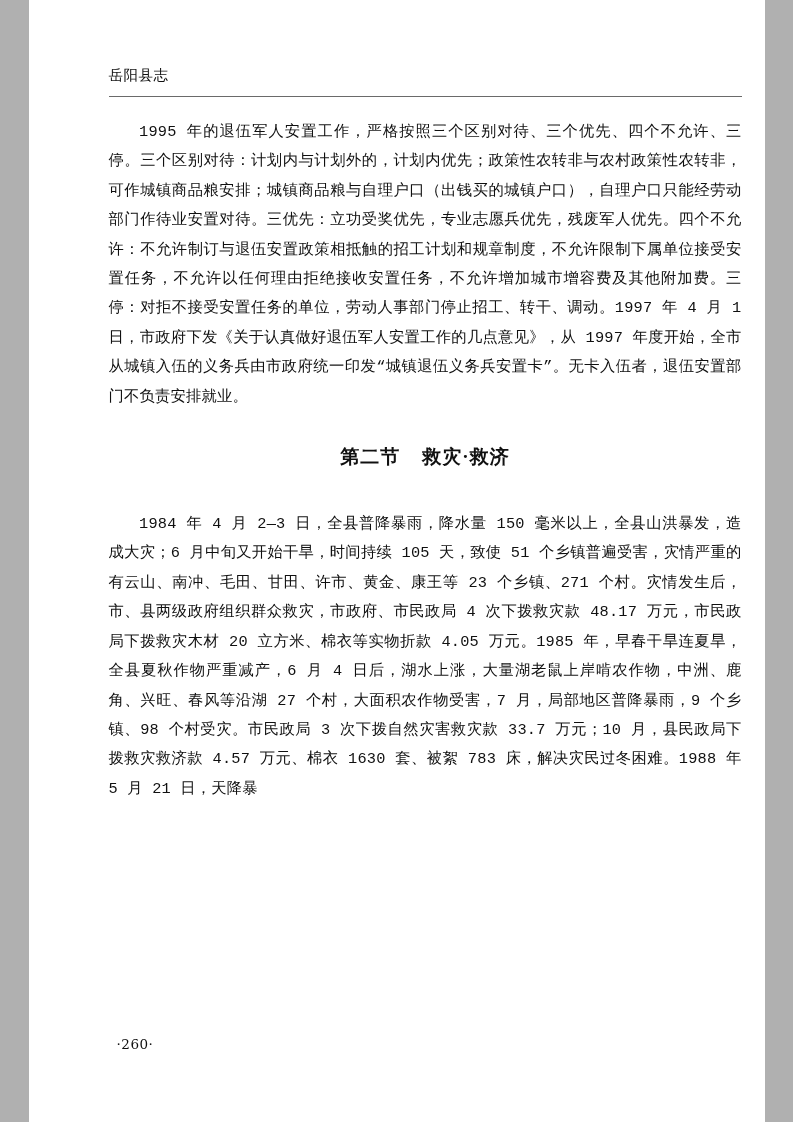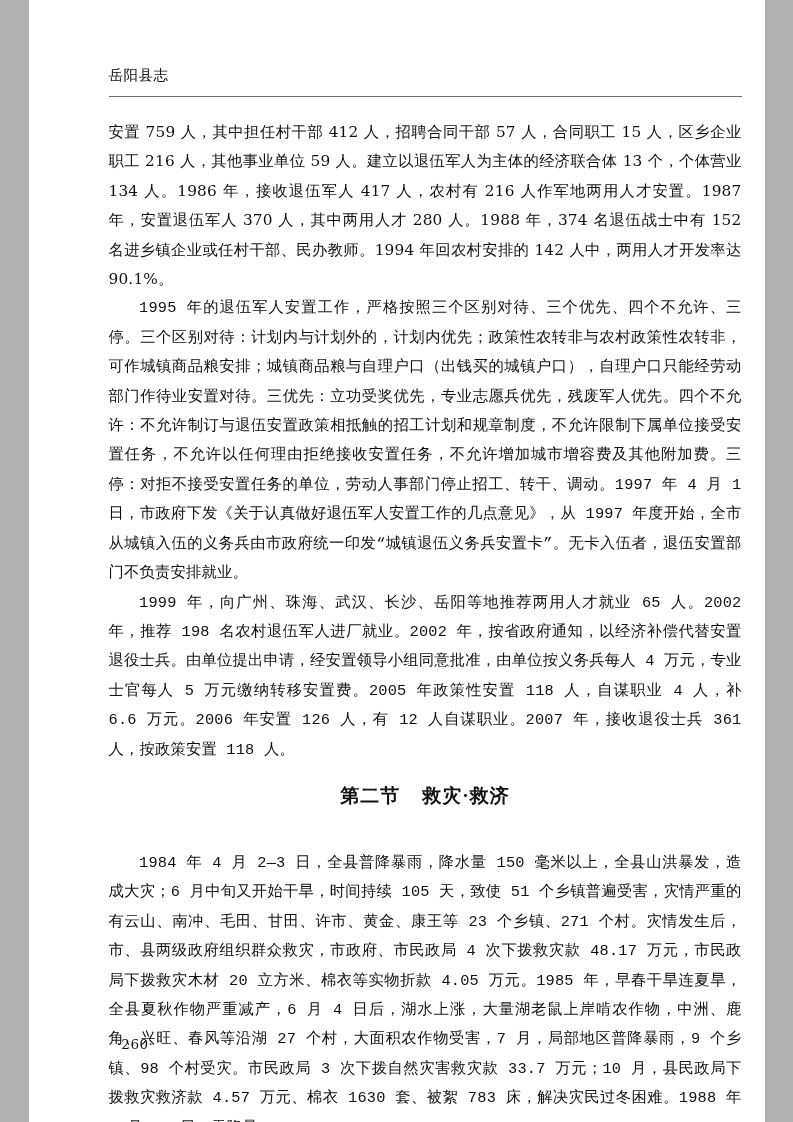--- a/index.html
+++ b/index.html
@@ -50,21 +50,21 @@
     letter-spacing: 0.2px;
   }
   .indent {
     text-indent: 2em;
     font-family: Liberation Mono, monospace;
   }
   .section-title {
     text-align: center;
     font-size: 19px;
     font-weight: bold;
-    margin: 18px 0 40px 0;
+    margin: 32px 0 40px 0;
     letter-spacing: 1px;
     font-family: Liberation Serif, serif;
   }
   .section-title .gap {
     display: inline-block;
     width: 22px;
   }
   .footer {
     position: absolute;
     left: 88px;
@@ -76,23 +76,21 @@
 </head>
 <body>
 
 <div class="page">
 
   <div class="header">岳阳县志</div>
   <div class="header-rule"></div>
 
   <div class="content">
 
-    <p class="para">安置 759 人，其中担任村干部 412 人，招聘合同干部 57 人，合同职工 15 人，区乡企业职工 216 人，其他事业单位 59 人。建立以退伍军人为主体的经济联合体 13 个，个体营业 134 人。1986 年，接收退伍军人 417 人，农村有 216 人作军地两用人才安置。1987 年，安置退伍军人 370 人，其中两用人才 280 人。1988 年，374 名退伍战士中有 152 名进乡镇企业或任村干部、民办教师。1994 年回农村安排的 142 人中，两用人才开发率达 90.1%。</p>
     <p class="para indent">1995 年的退伍军人安置工作，严格按照三个区别对待、三个优先、四个不允许、三停。三个区别对待：计划内与计划外的，计划内优先；政策性农转非与农村政策性农转非，可作城镇商品粮安排；城镇商品粮与自理户口（出钱买的城镇户口），自理户口只能经劳动部门作待业安置对待。三优先：立功受奖优先，专业志愿兵优先，残废军人优先。四个不允许：不允许制订与退伍安置政策相抵触的招工计划和规章制度，不允许限制下属单位接受安置任务，不允许以任何理由拒绝接收安置任务，不允许增加城市增容费及其他附加费。三停：对拒不接受安置任务的单位，劳动人事部门停止招工、转干、调动。1997 年 4 月 1 日，市政府下发《关于认真做好退伍军人安置工作的几点意见》，从 1997 年度开始，全市从城镇入伍的义务兵由市政府统一印发“城镇退伍义务兵安置卡”。无卡入伍者，退伍安置部门不负责安排就业。</p>
-    <p class="para indent">1999 年，向广州、珠海、武汉、长沙、岳阳等地推荐两用人才就业 65 人。2002 年，推荐 198 名农村退伍军人进厂就业。2002 年，按省政府通知，以经济补偿代替安置退役士兵。由单位提出申请，经安置领导小组同意批准，由单位按义务兵每人 4 万元，专业士官每人 5 万元缴纳转移安置费。2005 年政策性安置 118 人，自谋职业 4 人，补 6.6 万元。2006 年安置 126 人，有 12 人自谋职业。2007 年，接收退役士兵 361 人，按政策安置 118 人。</p>
 
     <div class="section-title">
       <span>第二节</span><span class="gap"></span><span>救灾·救济</span>
     </div>
 
     <p class="para indent">1984 年 4 月 2—3 日，全县普降暴雨，降水量 150 毫米以上，全县山洪暴发，造成大灾；6 月中旬又开始干旱，时间持续 105 天，致使 51 个乡镇普遍受害，灾情严重的有云山、南冲、毛田、甘田、许市、黄金、康王等 23 个乡镇、271 个村。灾情发生后，市、县两级政府组织群众救灾，市政府、市民政局 4 次下拨救灾款 48.17 万元，市民政局下拨救灾木材 20 立方米、棉衣等实物折款 4.05 万元。1985 年，早春干旱连夏旱，全县夏秋作物严重减产，6 月 4 日后，湖水上涨，大量湖老鼠上岸啃农作物，中洲、鹿角、兴旺、春风等沿湖 27 个村，大面积农作物受害，7 月，局部地区普降暴雨，9 个乡镇、98 个村受灾。市民政局 3 次下拨自然灾害救灾款 33.7 万元；10 月，县民政局下拨救灾救济款 4.57 万元、棉衣 1630 套、被絮 783 床，解决灾民过冬困难。1988 年 5 月 21 日，天降暴</p>
 
   </div>
 
   <div class="footer">·260·</div>

